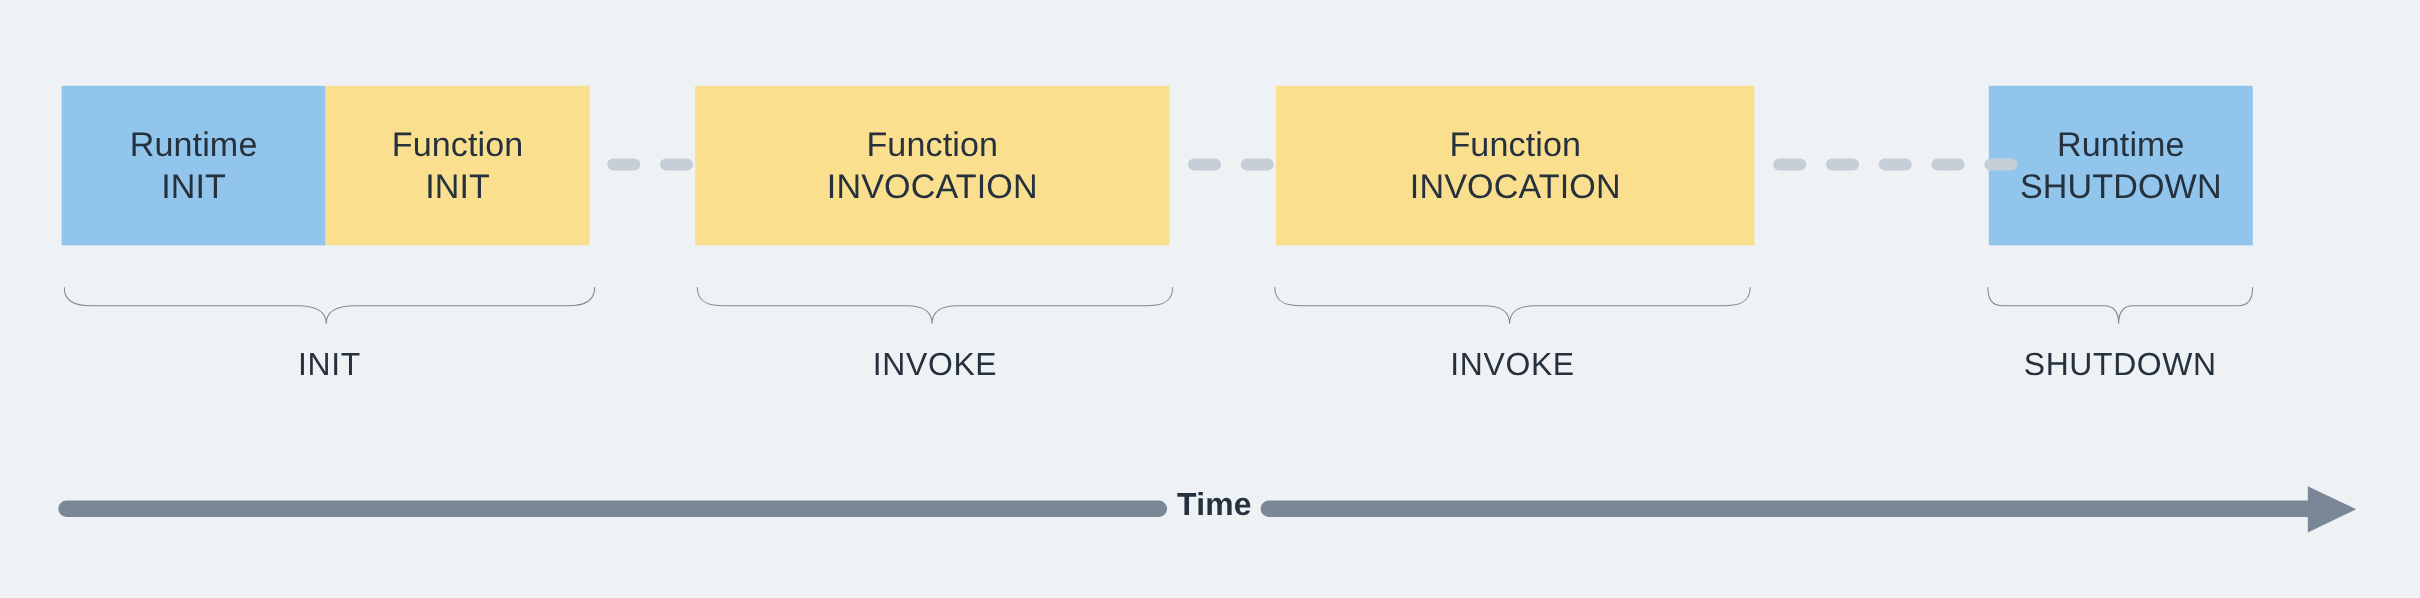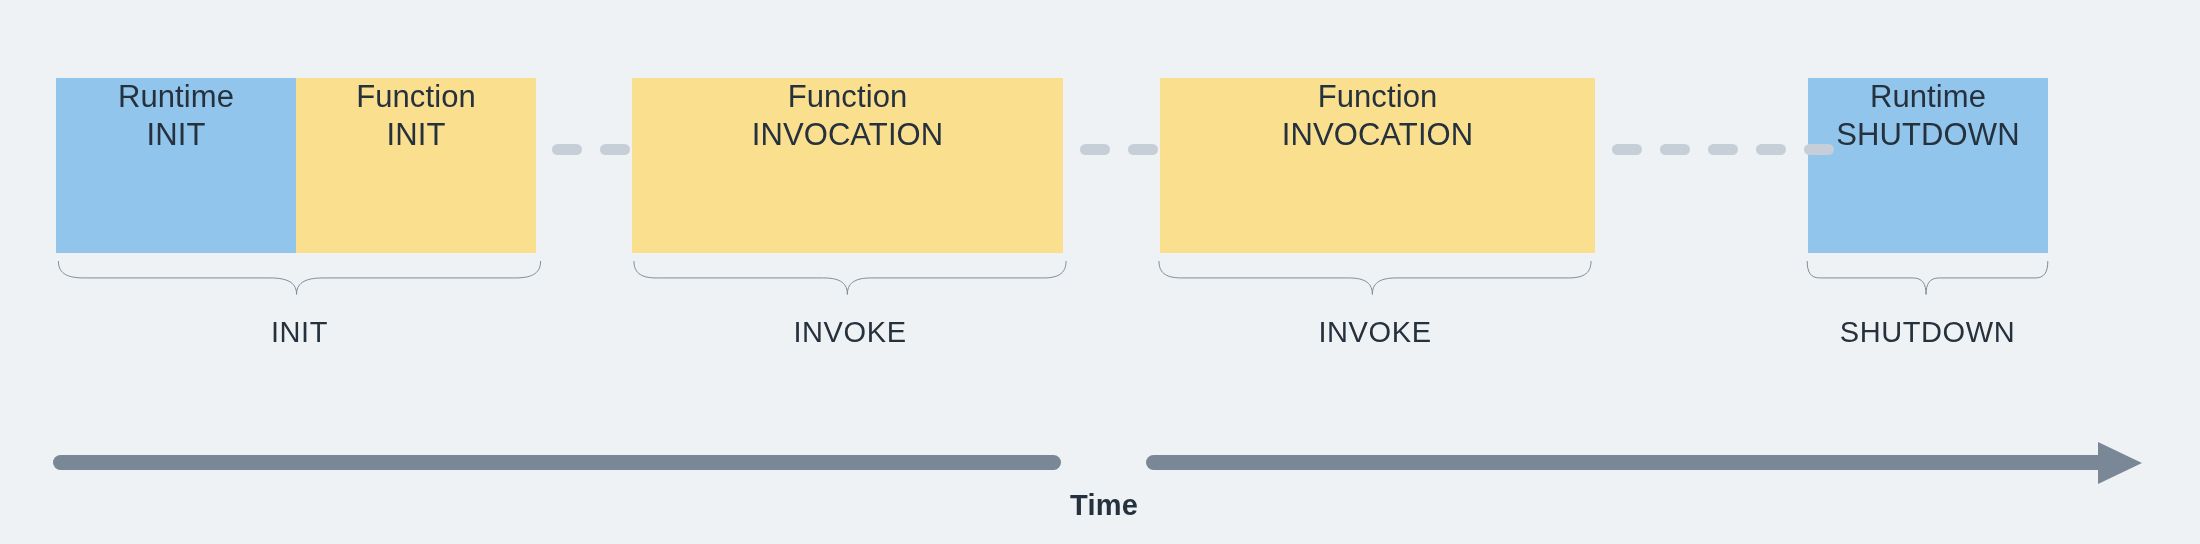--- a/index.html
+++ b/index.html
@@ -17,25 +17,26 @@
     position: relative;
     width: 2200px;
     height: 544px;
     background: #eef2f5;
   }
 
   
   .block {
     position: absolute;
     top: 78px;
-    height: 175px;
+    height: 145px;
     box-sizing: border-box;
     display: flex;
     flex-direction: column;
     align-items: center;
+    justify-content: center;
     color: #25313d;
     font-size: 31px;
     line-height: 1.22;
     letter-spacing: 0.1px;
     white-space: nowrap;
   }
   .block .l1, .block .l2 { display: block; }
 
   .blk-runtime-init   { left: 56px;   width: 240px; background: #92c5ec; }
   .blk-function-init  { left: 296px;  width: 240px; background: #fadf8e; }
@@ -115,21 +116,20 @@
     position: absolute;
     top: 443px;
     left: 1061px;
     width: 86px;
     text-align: center;
     color: #25313d;
     font-size: 29px;
     font-weight: bold;
     letter-spacing: 0.2px;
     white-space: nowrap;
-    margin-top: 46px;
   }
 </style>
 </head>
 <body>
 
 <div id="stage">
 
   <div class="block blk-runtime-init">
     <span class="l1">Runtime</span>
     <span class="l2">INIT</span>

